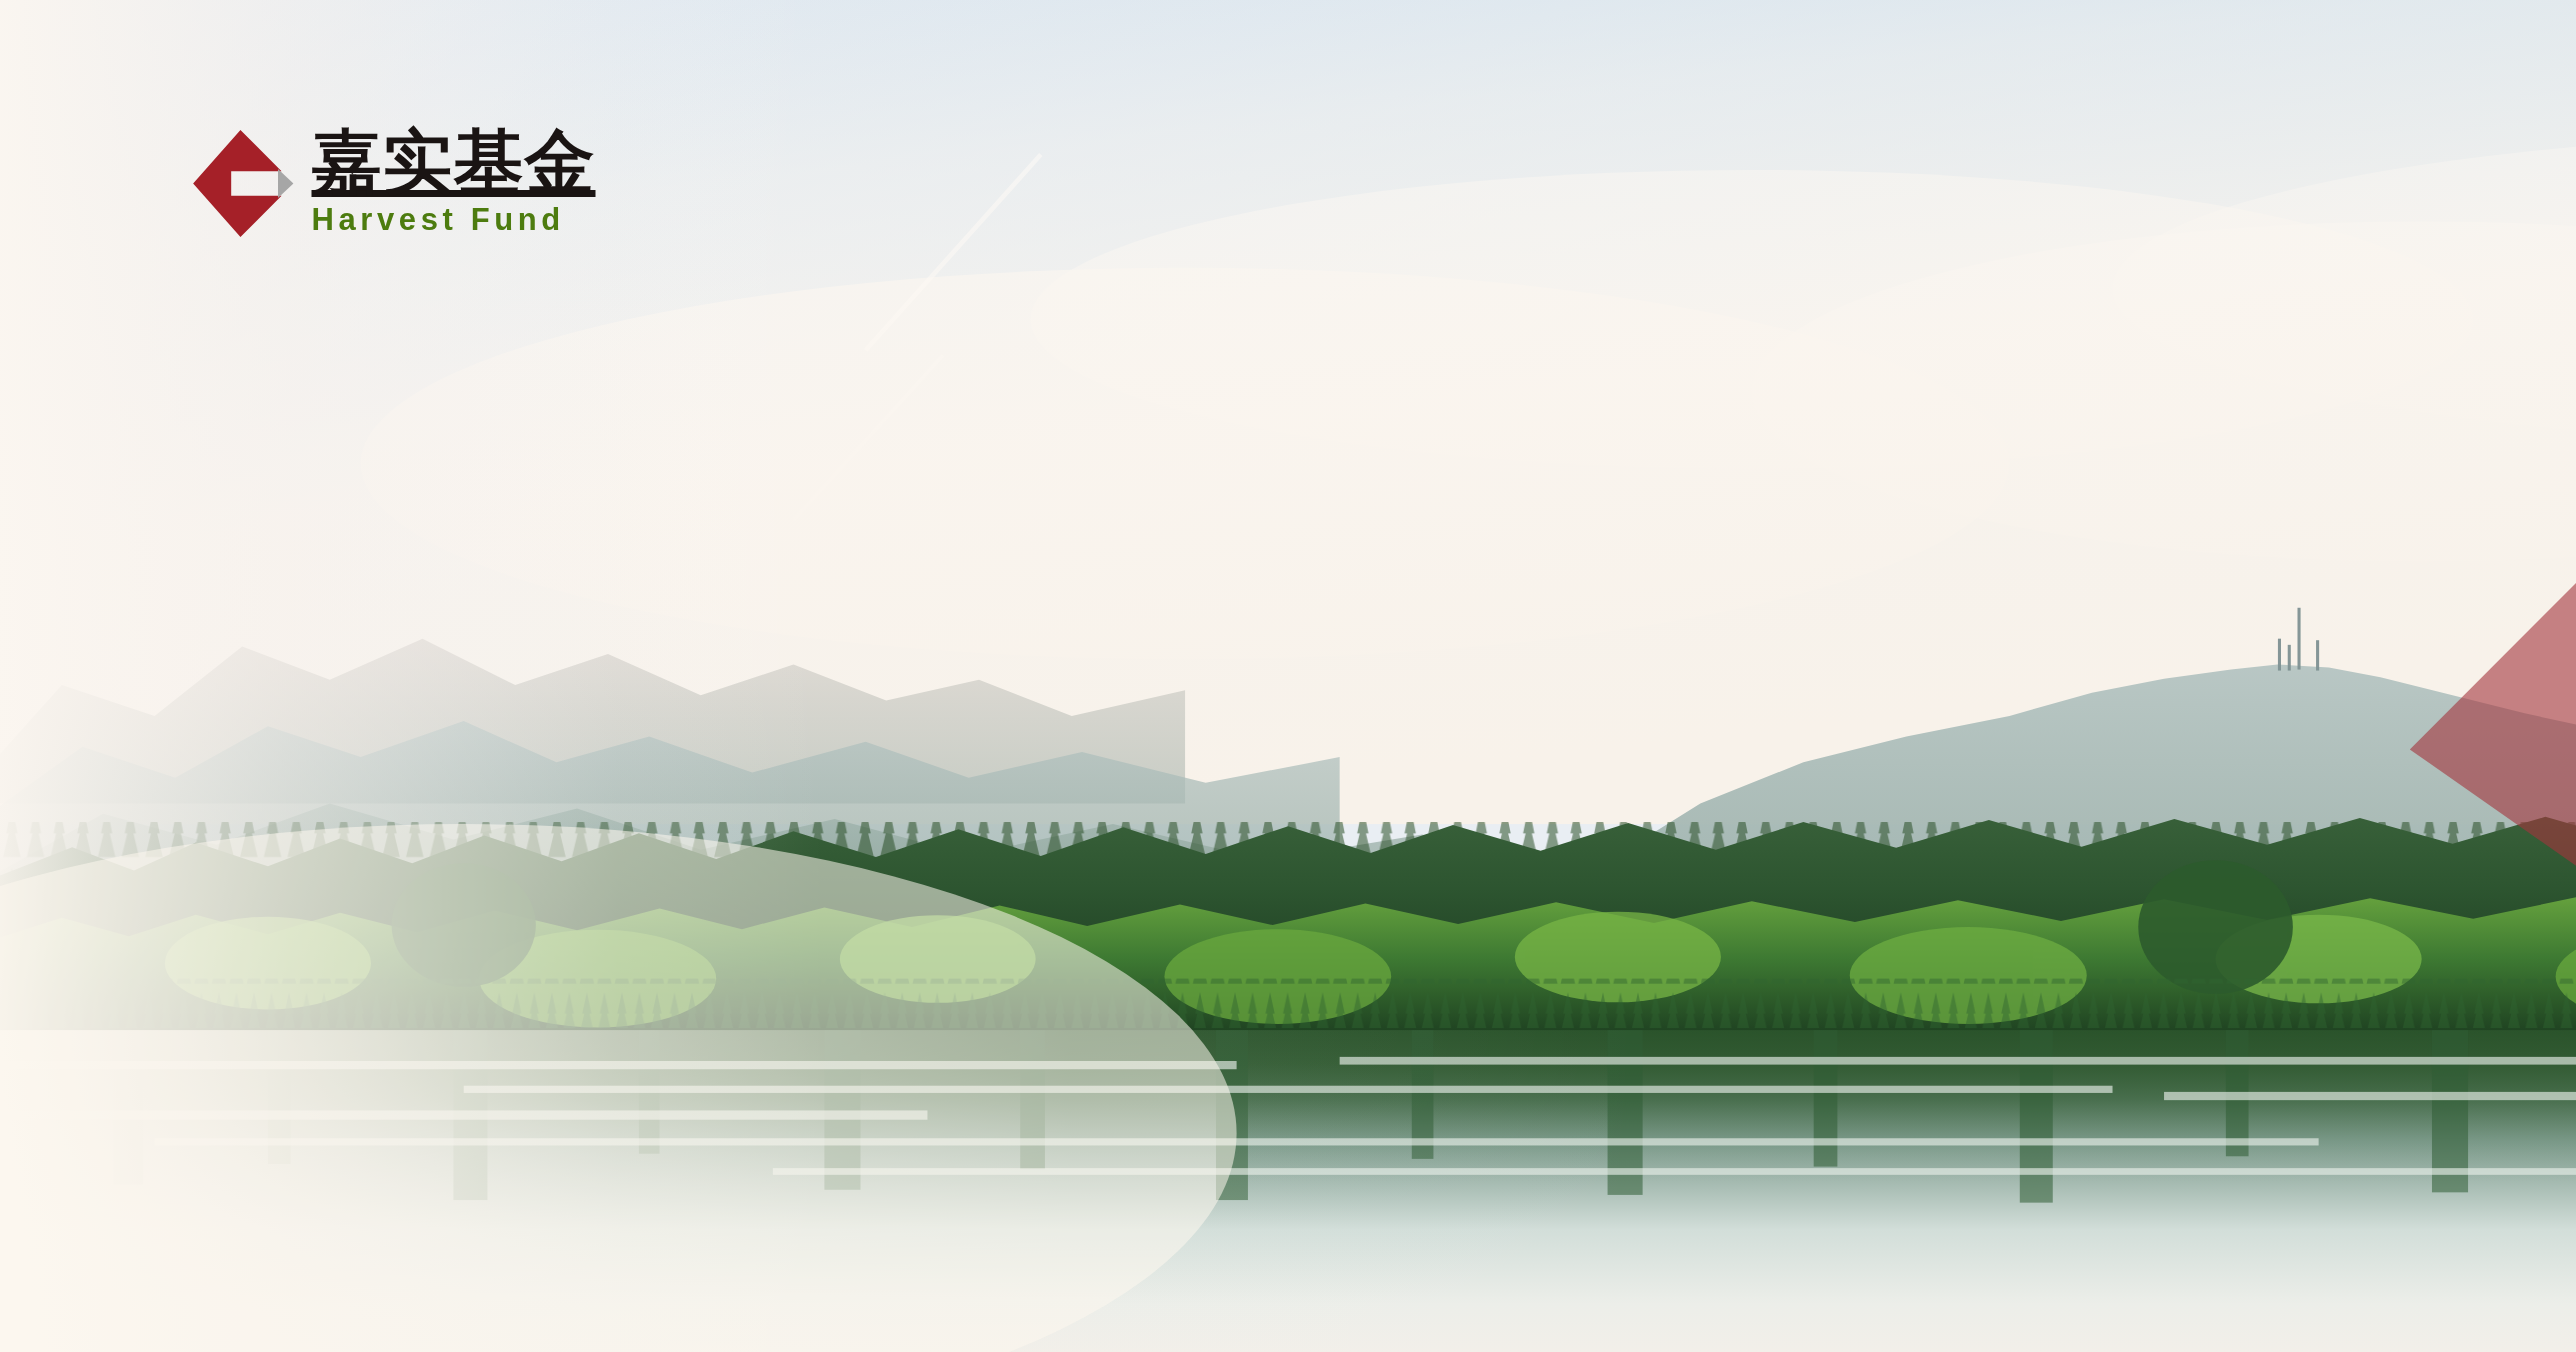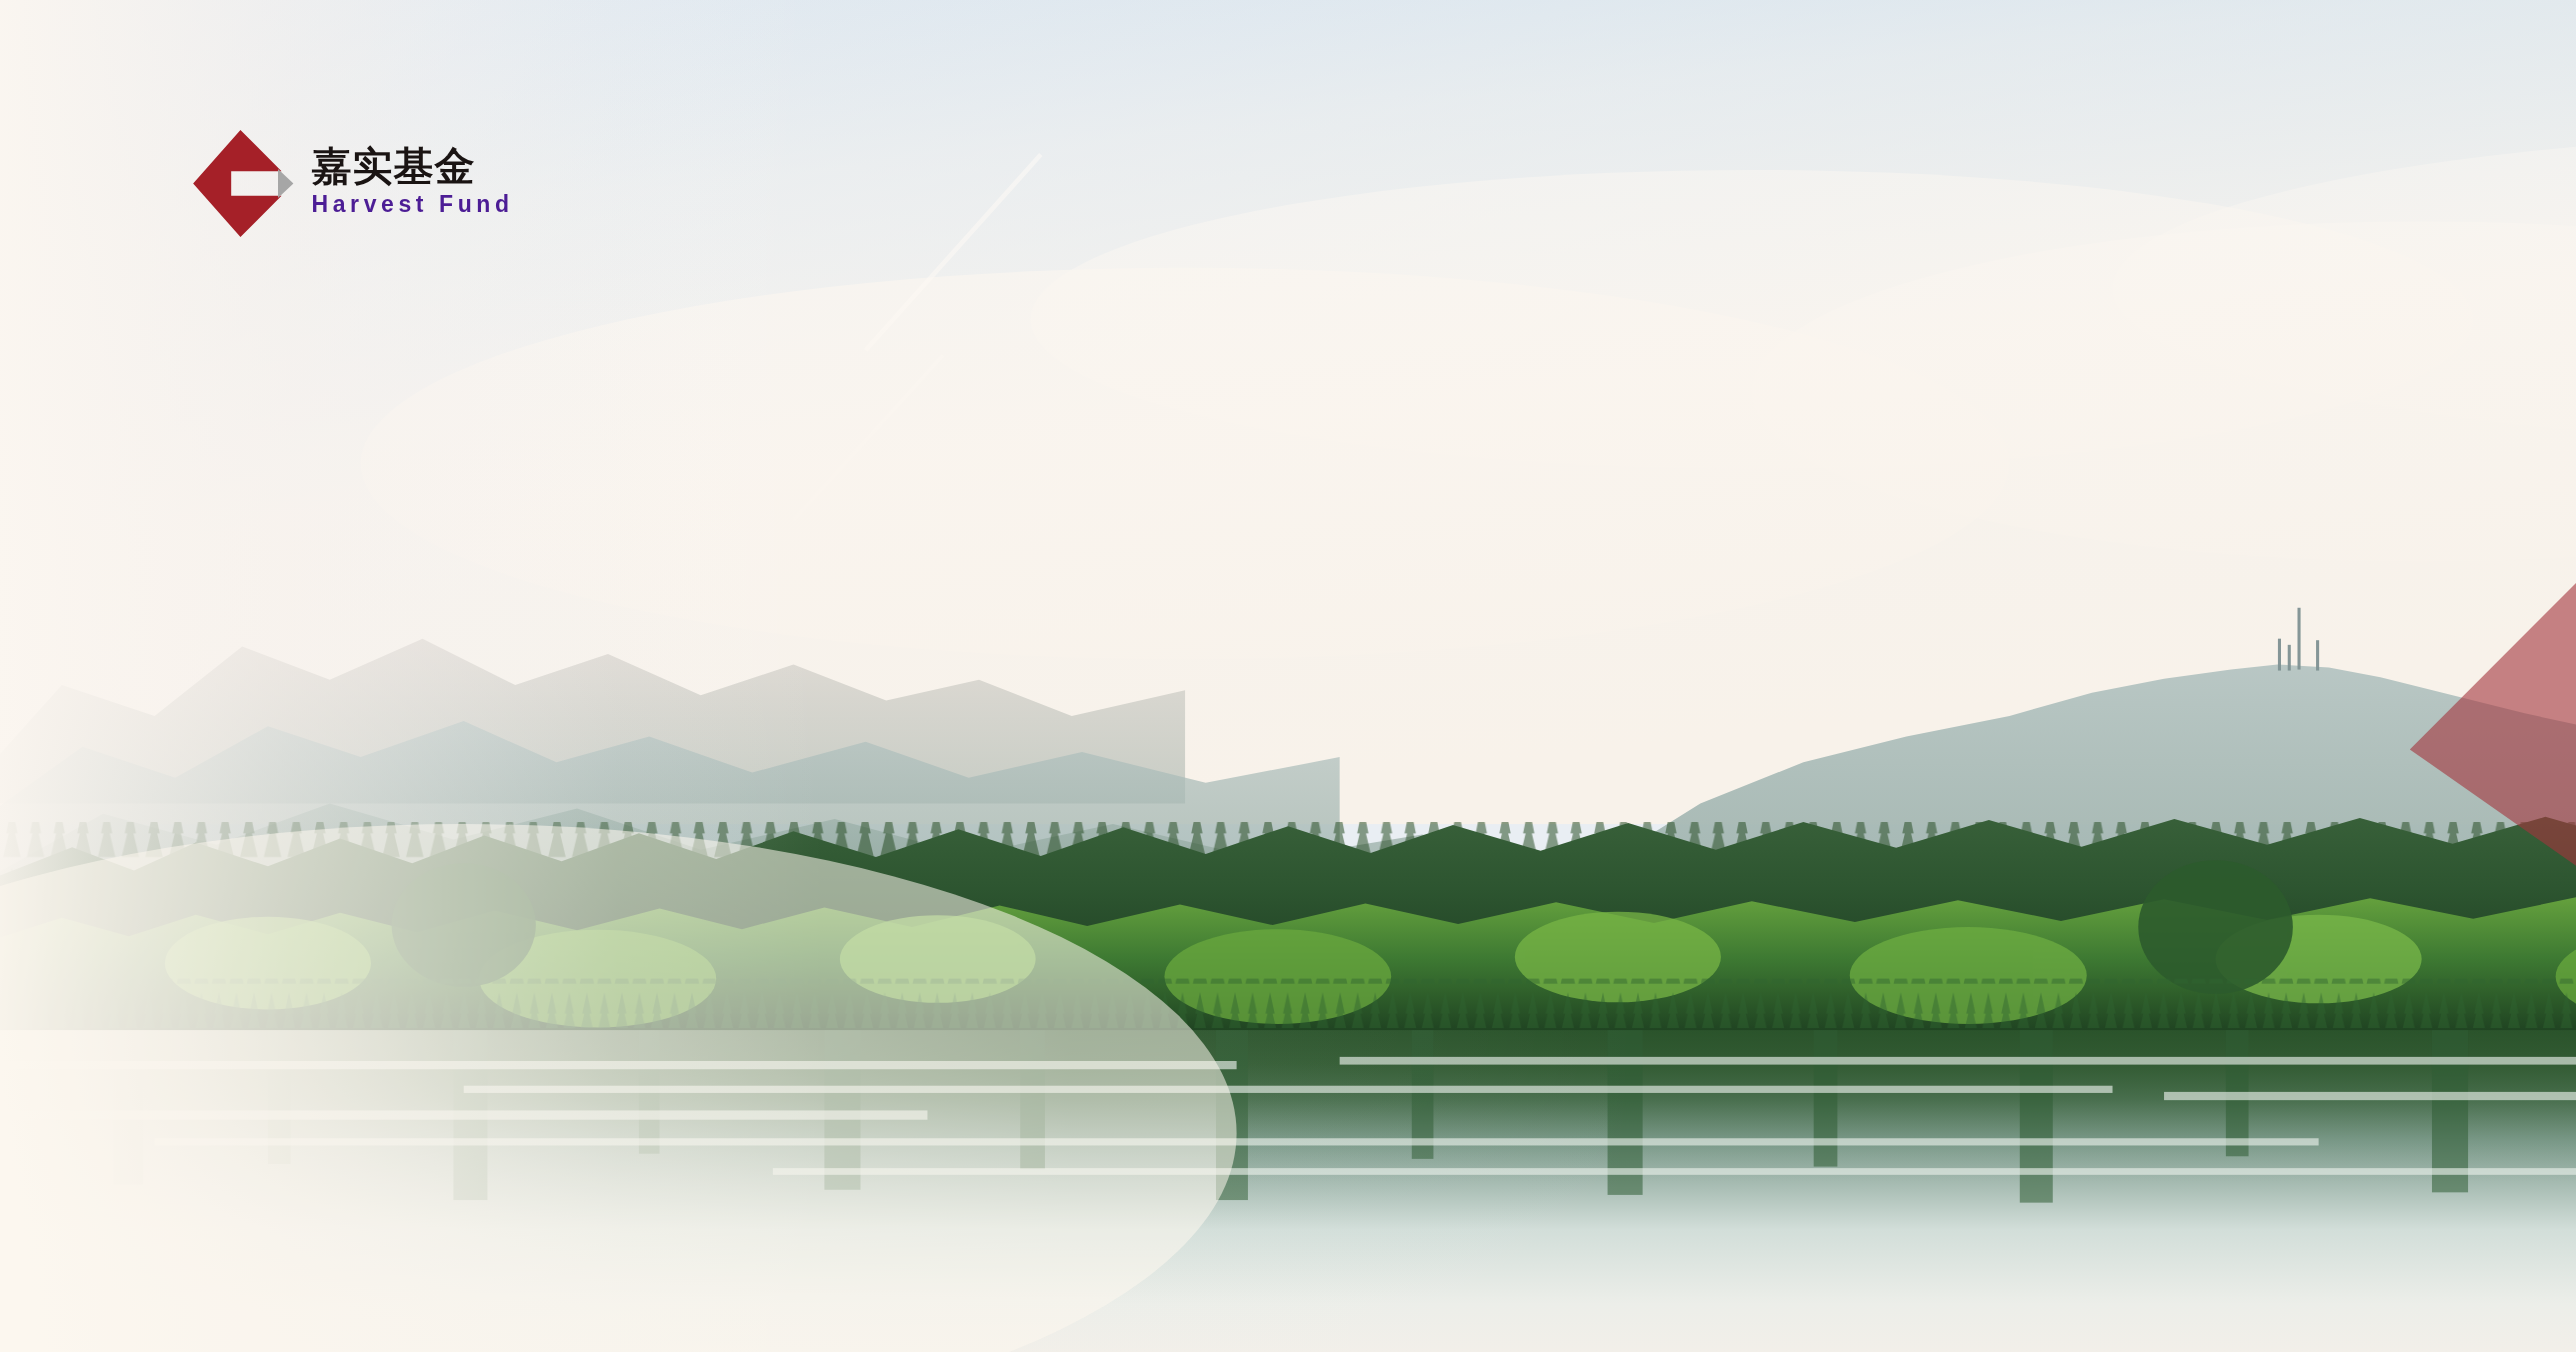--- a/index.html
+++ b/index.html
@@ -17,26 +17,26 @@
   #logo{
     position:absolute;left:191px;top:129px;
     display:flex;align-items:center;gap:17.5px;
     z-index:40;
   }
   #logo-mark{position:relative;width:103px;height:109px;flex:none;}
   #logo-mark svg{display:block;width:100%;height:100%;overflow:visible;}
   #logo-words{display:flex;flex-direction:column;justify-content:center;margin-top:-3.1px;}
   #logo-cn{
     font-family:"Liberation Sans","DejaVu Sans",sans-serif;
-    font-size:40px;font-weight:700;color:#1a1413;
-    letter-spacing:1px;line-height:1.02;white-space:nowrap;
+    font-size:70px;font-weight:700;color:#1a1413;
+    letter-spacing:1px;line-height:1.02;white-space:nowrap;text-decoration:underline;
   }
   #logo-en{
     font-family:"Liberation Sans",sans-serif;
-    font-size:23px;font-weight:700;color:#4c1d95;
+    font-size:31px;font-weight:700;color:#4d7c0f;
     letter-spacing:4.6px;line-height:1.1;margin-top:5.2px;white-space:nowrap;
   }
 
   
   #title-block{
     position:absolute;left:887px;top:266px;
     z-index:40;
   }
   #year{
     font-family:"DejaVu Serif","Liberation Serif",serif;

